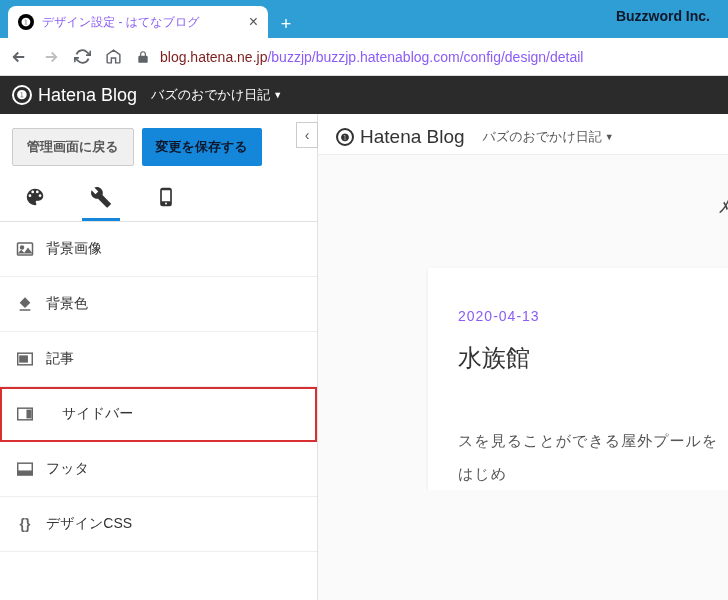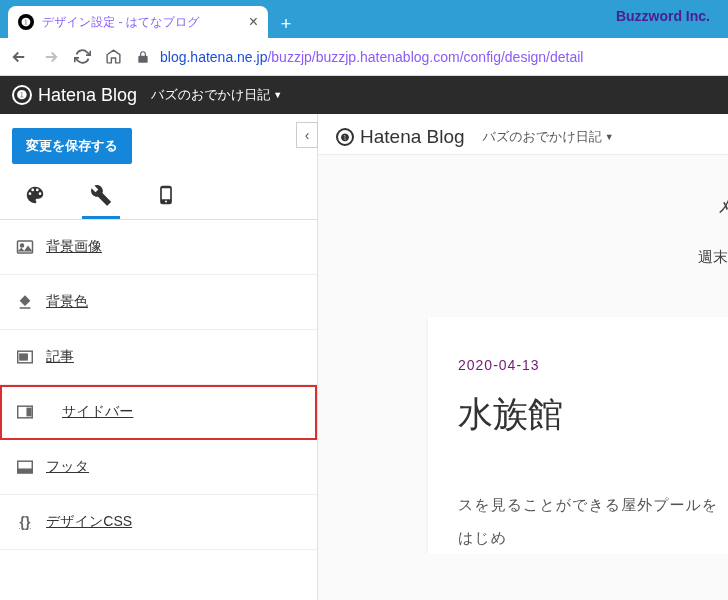--- a/index.html
+++ b/index.html
@@ -4,64 +4,64 @@
 <style>
 * { margin: 0; padding: 0; box-sizing: border-box; }
 body { font-family: -apple-system, "Segoe UI", Meiryo, sans-serif; width: 728px; height: 600px; overflow: hidden; background: #fff; }
 
 .titlebar { background: #2e9ed4; height: 38px; display: flex; align-items: flex-end; padding-left: 8px; position: relative; }
 .tab { background: #fff; height: 32px; display: flex; align-items: center; padding: 0 10px; border-radius: 8px 8px 0 0; width: 260px; gap: 8px; }
 .tab-icon { width: 16px; height: 16px; border-radius: 50%; background: #000; display: flex; align-items: center; justify-content: center; color: #fff; font-size: 11px; font-weight: bold; }
 .tab-title { font-size: 12px; color: #8b5cf6; flex: 1; white-space: nowrap; overflow: hidden; text-overflow: ellipsis; }
 .tab-close { color: #555; font-size: 16px; line-height: 1; }
 .newtab { width: 28px; height: 28px; display: flex; align-items: center; justify-content: center; color: #fff; font-size: 18px; margin-left: 4px; }
-.brand { position: absolute; right: 18px; top: 8px; color: #4c1d95; font-weight: bold; font-size: 14px; }
+.brand { position: absolute; right: 18px; top: 8px; color: #0f172a; font-weight: bold; font-size: 14px; }
 
 .toolbar { background: #fff; height: 38px; display: flex; align-items: center; padding: 0 10px; gap: 14px; border-bottom: 1px solid #ddd; }
 .nav-icon { color: #5f6368; display: flex; align-items: center; }
 .urlbar { display: flex; align-items: center; gap: 10px; color: #5f6368; font-size: 14px; }
-.url-host { color: #1d4ed8; }
+.url-host { color: #7f1d1d; }
 .url-path { color: #8b5cf6; }
 
 .hatena-header { background: #2b2b2b; height: 38px; display: flex; align-items: center; padding: 0 12px; gap: 14px; color: #fff; }
 .hatena-logo { display: flex; align-items: center; gap: 6px; font-size: 18px; font-weight: 500; }
 .hatena-logo-icon { width: 20px; height: 20px; border: 2px solid #fff; border-radius: 50%; display: flex; align-items: center; justify-content: center; font-size: 12px; font-weight: bold; }
 .blog-name { font-size: 13px; display: flex; align-items: center; gap: 3px; }
 .caret { font-size: 9px; }
 
 .content { display: flex; height: calc(600px - 38px - 38px - 38px); }
 
 .sidebar { width: 318px; border-right: 1px solid #e0e0e0; background: #fff; }
 .sidebar-actions { display: flex; gap: 8px; padding: 14px 12px; }
 .btn { padding: 9px 14px; font-size: 13px; border: none; cursor: pointer; border-radius: 2px; font-weight: bold; }
 .btn-gray { background: #f0f0f0; color: #555; border: 1px solid #ccc; }
-.btn-blue { background: #1487db; color: #ffffff; }
+.btn-blue { background: #1487db; color: #0f172a; }
 
 .tabs { display: flex; border-bottom: 1px solid #e0e0e0; padding: 0 16px; gap: 28px; }
 .tab-item { padding: 6px 8px 10px; color: #333; }
 .tab-item.active { border-bottom: 3px solid #1487db; }
 
 .menu { }
-.menu-item { display: flex; align-items: center; padding: 18px 16px; gap: 12px; font-size: 14px; color: #333; border-bottom: 1px solid #eee; text-decoration: underline; }
+.menu-item { display: flex; align-items: center; padding: 18px 16px; gap: 12px; font-size: 14px; color: #333; border-bottom: 1px solid #eee; }
 .menu-icon { width: 18px; color: #666; display: flex; align-items: center; justify-content: center; }
 .menu-item.highlighted { outline: 2px solid #d83030; outline-offset: -2px; gap: 28px; }
 
 .preview-wrap { flex: 1; position: relative; background: #fafafa; }
 .collapse-btn { position: absolute; left: -22px; top: 8px; width: 22px; height: 26px; background: #fff; border: 1px solid #ccc; display: flex; align-items: center; justify-content: center; font-size: 14px; color: #555; }
 .preview-header { background: #fff; padding: 12px 18px 6px; display: flex; align-items: center; gap: 18px; border-bottom: 1px solid #eee; }
 .preview-logo { display: flex; align-items: center; gap: 6px; font-size: 19px; color: #333; font-weight: 400; }
 .preview-logo-icon { width: 18px; height: 18px; border: 2px solid #333; border-radius: 50%; display: flex; align-items: center; justify-content: center; font-size: 10px; font-weight: bold; }
 .preview-blog-name { font-size: 13px; color: #555; display: flex; align-items: center; gap: 3px; }
 
 .preview-body { padding: 40px 0 0 30px; overflow: hidden; }
 .teaser { text-align: right; color: #444; font-size: 15px; padding-right: 0; margin-bottom: 50px; }
 .teaser-line2 { margin-top: 30px; }
 .article-card { background: #fff; margin-left: 80px; padding: 40px 0 0 30px; box-shadow: 0 1px 3px rgba(0,0,0,0.08); }
-.article-date { color: #701a75; font-size: 14px; letter-spacing: 1px; }
-.article-title { font-size: 35px; color: #333; font-weight: 400; margin-top: 18px; font-family: "Yu Mincho", serif; }
+.article-date { color: #8b5cf6; font-size: 14px; letter-spacing: 1px; }
+.article-title { font-size: 24px; color: #333; font-weight: 400; margin-top: 18px; font-family: "Yu Mincho", serif; }
 .article-body { color: #555; font-size: 15px; line-height: 2.2; margin-top: 50px; letter-spacing: 1px; }
 
 svg { display: block; }
 </style>
 </head>
 <body>
 
 <div class="titlebar">
   <div class="tab">
     <span class="tab-icon">❶</span>
@@ -114,20 +114,21 @@
   <div class="blog-name">
     <span>バズのおでかけ日記</span>
     <span class="caret">▼</span>
   </div>
 </div>
 
 <div class="content">
 
   <div class="sidebar">
     <div class="sidebar-actions">
+      <button class="btn btn-gray">管理画面に戻る</button>
       <button class="btn btn-blue">変更を保存する</button>
     </div>
     <div class="tabs">
       <div class="tab-item">
         <svg width="22" height="22" viewBox="0 0 24 24" fill="#333">
             <path d="M12 3a9 9 0 1 0 0 18c.8 0 1.5-.7 1.5-1.5 0-.4-.1-.7-.4-1-.2-.3-.4-.6-.4-1 0-.8.7-1.5 1.5-1.5H16a5 5 0 0 0 5-5c0-4.4-4-8-9-8zM6.5 12a1.5 1.5 0 1 1 0-3 1.5 1.5 0 0 1 0 3zm3-4a1.5 1.5 0 1 1 0-3 1.5 1.5 0 0 1 0 3zm5 0a1.5 1.5 0 1 1 0-3 1.5 1.5 0 0 1 0 3zm3 4a1.5 1.5 0 1 1 0-3 1.5 1.5 0 0 1 0 3z"></path>
           </svg>
       </div>
       <div class="tab-item active">
         <svg width="22" height="22" viewBox="0 0 24 24" fill="#333">
@@ -204,21 +205,20 @@
         <span>Hatena Blog</span>
       </div>
       <div class="preview-blog-name">
         <span>バズのおでかけ日記</span>
         <span class="caret">▼</span>
       </div>
     </div>
     <div class="preview-body">
       <div class="teaser">
         <div style="font-size:20px;font-style:italic;">ﾒ</div>
-        <div class="teaser-line2">週末</div>
       </div>
       <div class="article-card">
         <div class="article-date">2020-04-13</div>
         <div class="article-title">水族館</div>
         <div class="article-body">
           <div>スを見ることができる屋外プールをはじめ</div>
         </div>
       </div>
     </div>
   </div>

